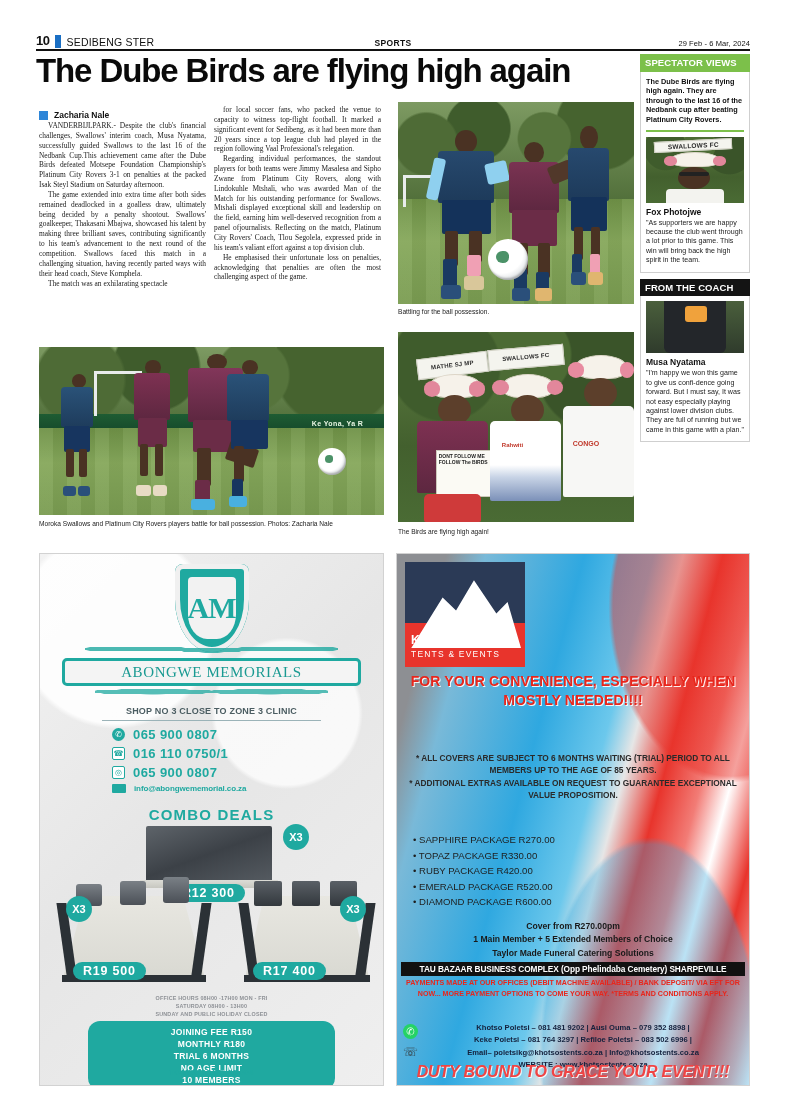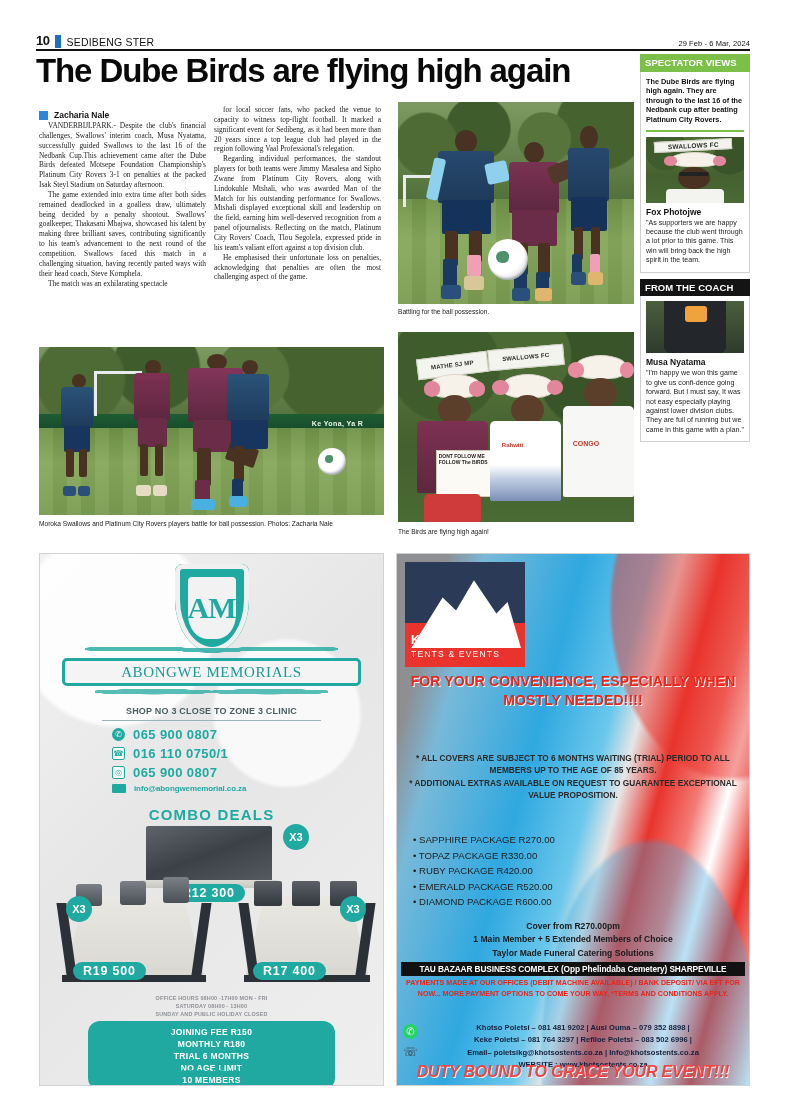--- a/index.html
+++ b/index.html
@@ -383,20 +383,21 @@
 </style>
 </head>
 <body>
 
 <div class="page">
 
   <div class="masthead">
     <span class="mast-page-no">10</span>
     <span class="mast-bluebar"></span>
     <span class="mast-pub">SEDIBENG STER</span>
+    <span class="mast-section">SPORTS</span>
     <span class="mast-date">29 Feb - 6 Mar, 2024</span>
   </div>
   <div class="mast-rule"></div>
 
   <h1 class="headline">The Dube Birds are flying high again</h1>
 
   <div class="byline">
     <span class="byline-sq"></span>
     <span class="byline-name">Zacharia Nale</span>
   </div>

